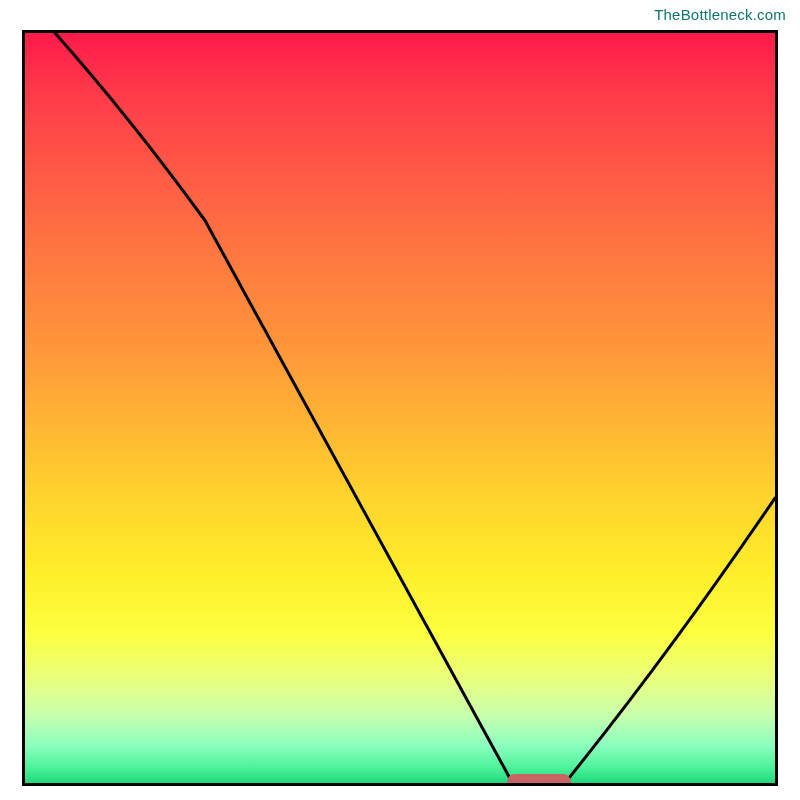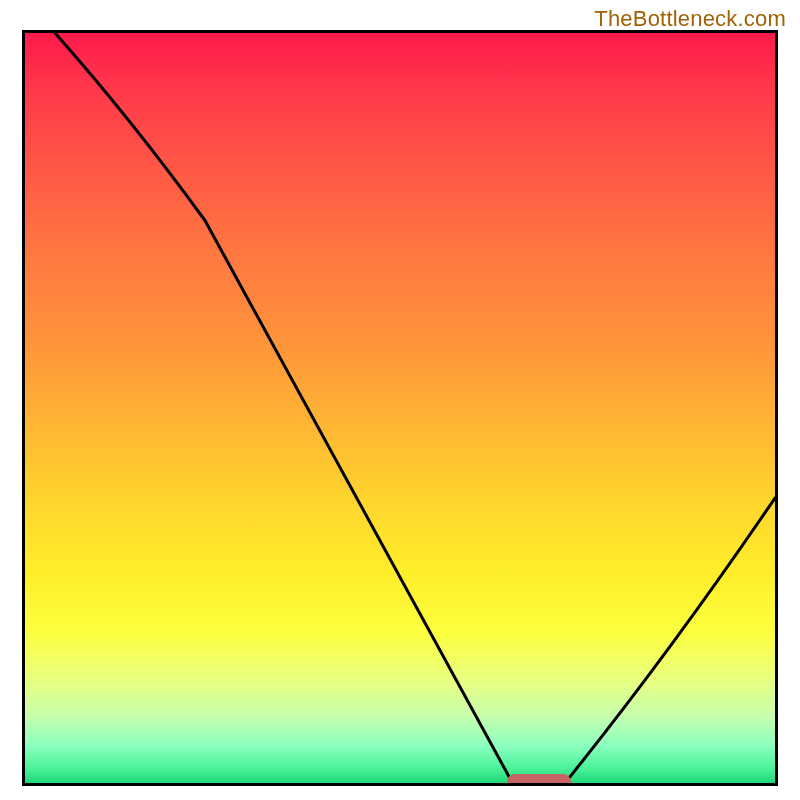--- a/index.html
+++ b/index.html
@@ -9,22 +9,22 @@
     width: 800px;
     height: 800px;
     overflow: hidden;
     position: relative;
     font-family: Arial, sans-serif;
   }
   .watermark {
     position: absolute;
     top: 6px;
     right: 14px;
-    color: #a16207;
-    font-size: 22px;
+    color: #0f766e;
+    font-size: 15px;
     font-weight: 500;
     z-index: 10;
     letter-spacing: 0.2px;
   }
   .plot-frame {
     position: absolute;
     left: 22px;
     top: 30px;
     width: 756px;
     height: 756px;

